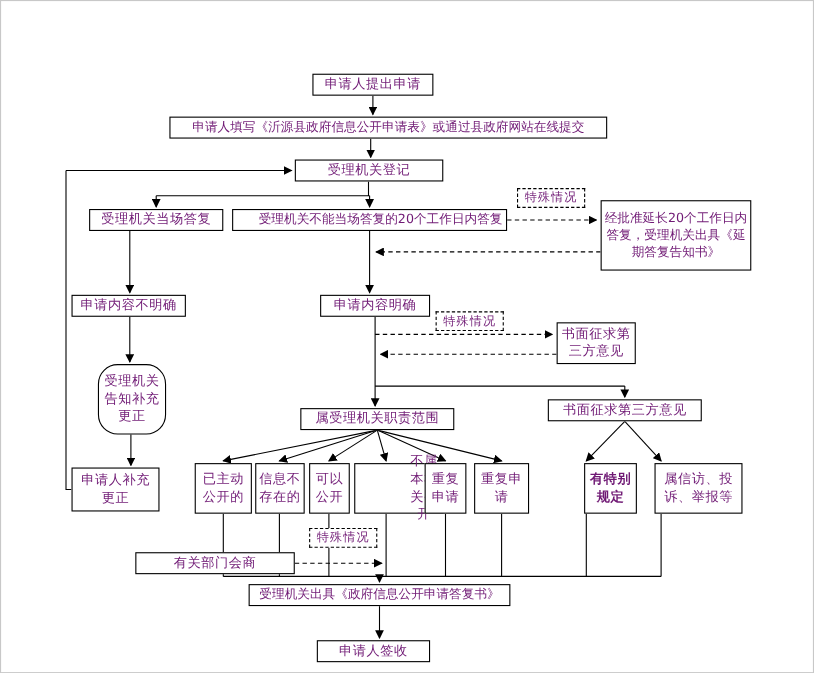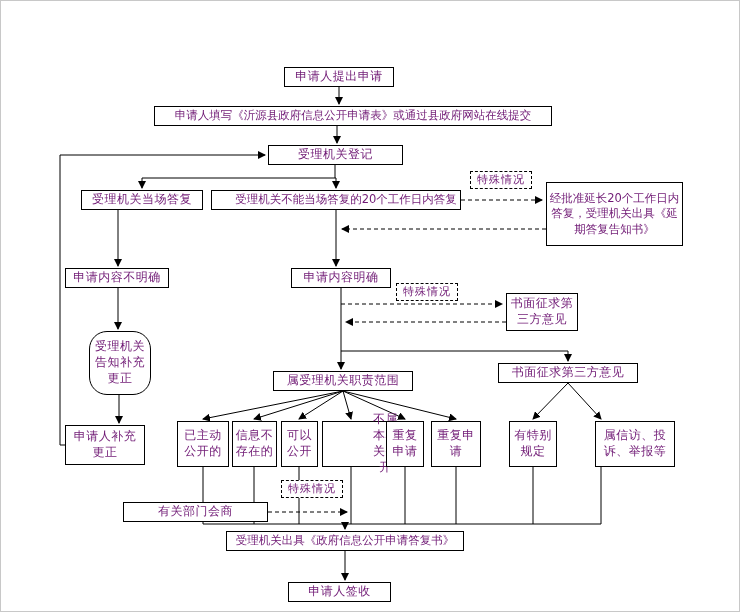--- a/index.html
+++ b/index.html
@@ -115,21 +115,21 @@
   <div class="node" style="left:231px;top:420px;width:45px;height:46px;">信息不存在的</div>
 
   <div class="node" style="left:280px;top:420px;width:37px;height:46px;">可以公开</div>
 
   <div class="node" style="left:321px;top:420px;width:81px;height:46px;padding-left:48px;">不属本机关公开</div>
 
   <div class="node" style="left:385px;top:420px;width:38px;height:46px;">重复申请</div>
 
   <div class="node" style="left:430px;top:420px;width:50px;height:46px;">重复申请</div>
 
-  <div class="node" style="left:508px;top:420px;width:48px;height:46px;">有特别规定</div>
+  <div class="node" style="left:530px;top:420px;width:48px;height:46px;font-weight:bold;">有特别规定</div>
 
   <div class="node" style="left:560px;top:420px;width:80px;height:46px;margin-left:34px;">属信访、投诉、举报等</div>
 
   <div class="node dashed" style="left:280px;top:479px;width:62px;height:18px;">特殊情况</div>
 
   <div class="node" style="left:122px;top:501px;width:145px;height:20px;">有关部门会商</div>
 
   <div class="node tight" style="left:225px;top:530px;width:238px;height:20px;">受理机关出具《政府信息公开申请答复书》</div>
 
   <div class="node" style="left:287px;top:581px;width:103px;height:20px;">申请人签收</div>

